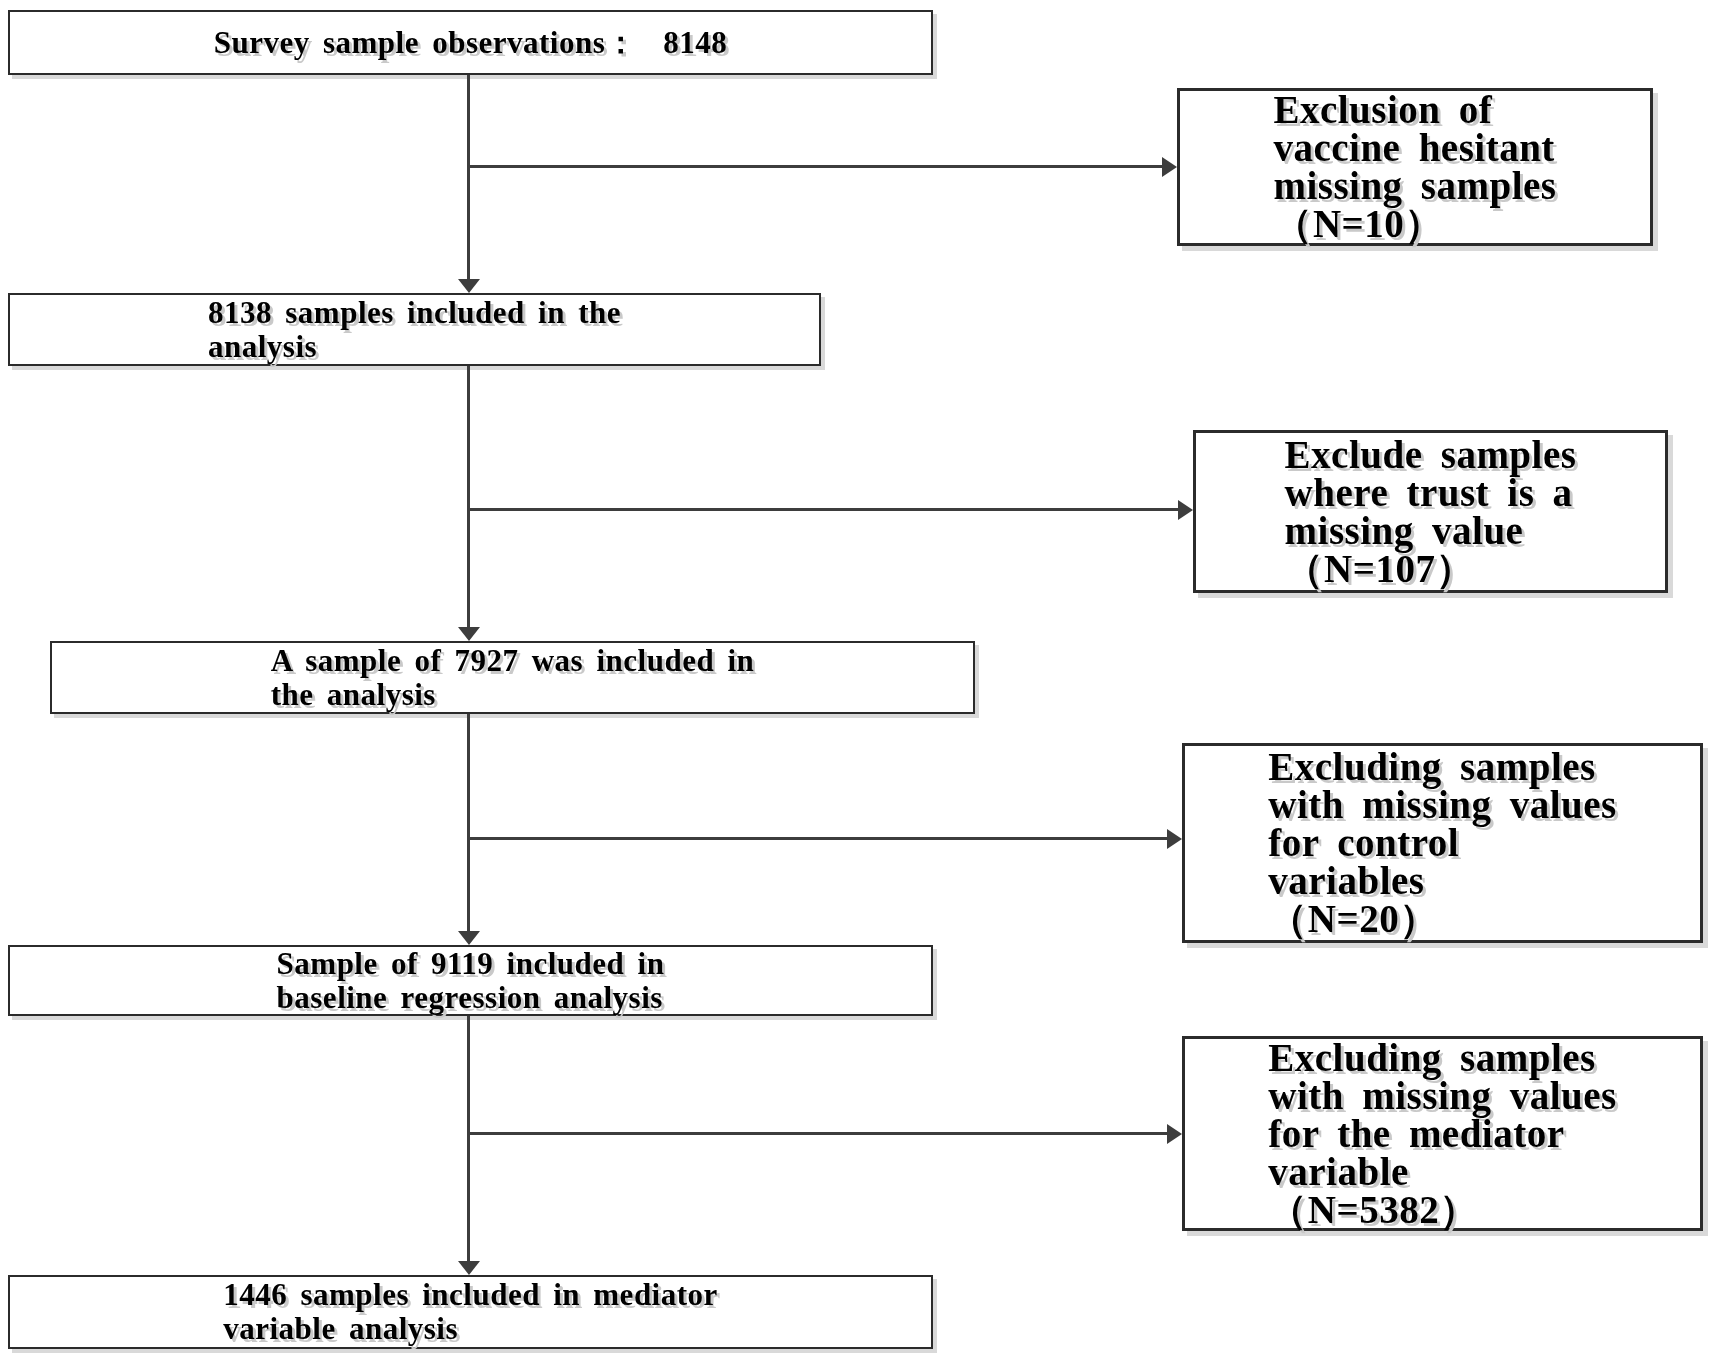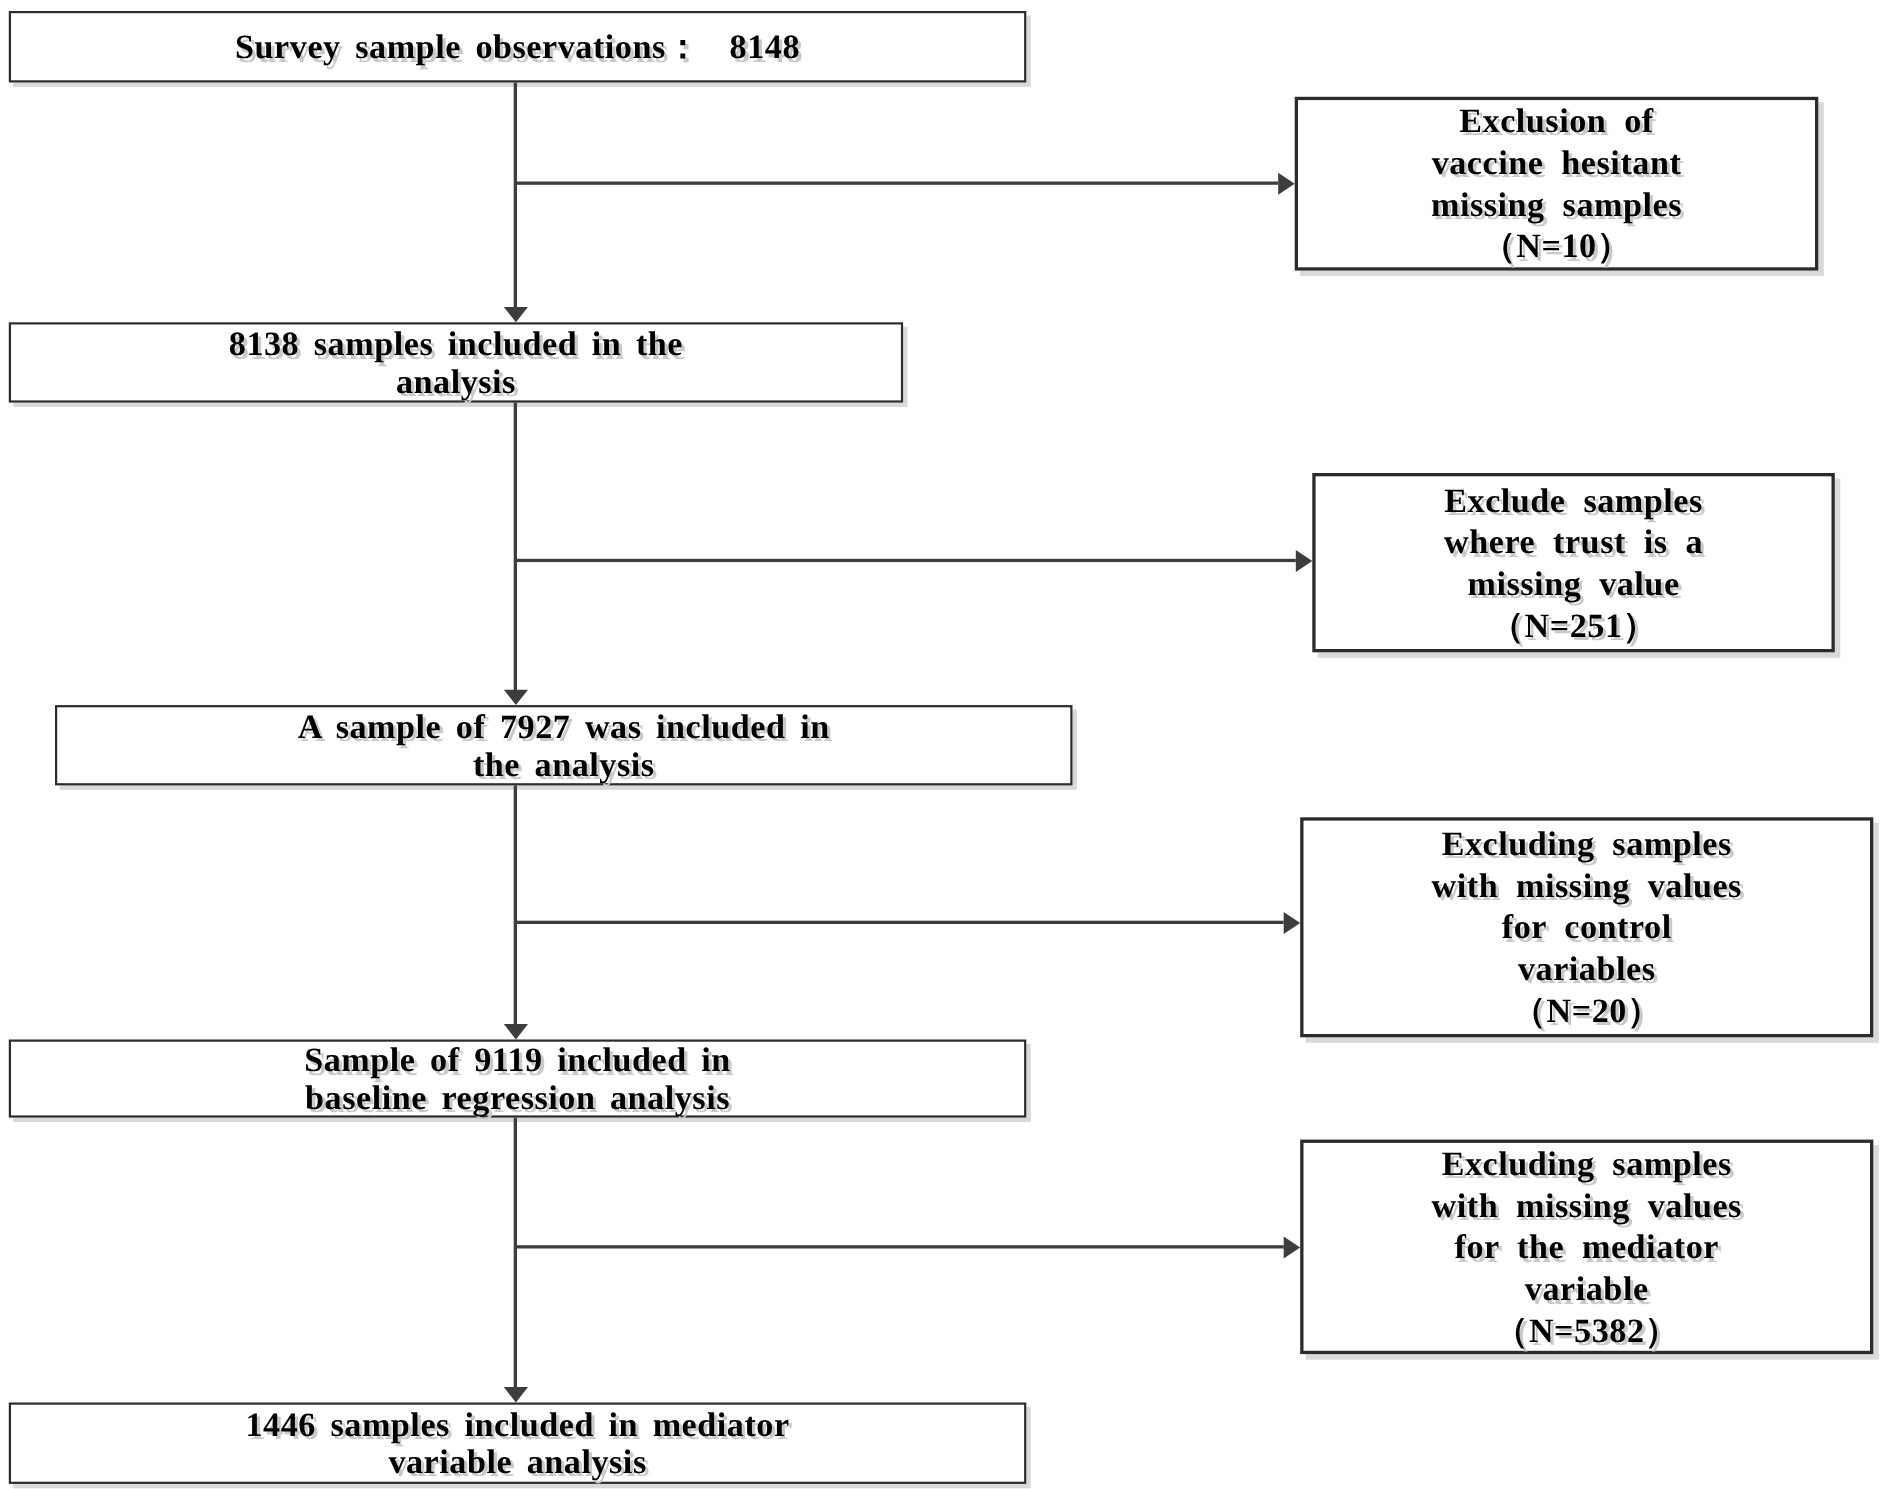--- a/index.html
+++ b/index.html
@@ -17,36 +17,36 @@
     color: #000000;
     overflow: hidden;
   }
   .box {
     position: absolute;
     box-sizing: border-box;
     background: #ffffff;
     display: flex;
     align-items: center;
     justify-content: center;
-    text-align: center;
+    text-align: left;
     white-space: pre-wrap;
     text-shadow: 3px 3px 0 #c9c9c9;
     letter-spacing: 0.5px;
   }
   .main-box {
     border: 2px solid #2b2b2b;
     box-shadow: 4px 4px 0 rgba(170,170,170,0.45);
     font-size: 31px;
     line-height: 34px;
     word-spacing: 5px;
   }
   .side-box {
     border: 3px solid #2b2b2b;
     box-shadow: 5px 5px 0 rgba(170,170,170,0.45);
-    font-size: 31px;
+    font-size: 39px;
     line-height: 38px;
     word-spacing: 8px;
   }
   .vline {
     position: absolute;
     width: 3px;
     background: #3d3d3d;
   }
   .hline {
     position: absolute;
@@ -88,21 +88,21 @@
 variable analysis</div>
 
   <div class="box side-box" style="left:1177px; top:88px;   width:476px; height:158px;">Exclusion of
 vaccine hesitant
 missing samples
 （N=10）</div>
 
   <div class="box side-box" style="left:1193px; top:430px;  width:475px; height:163px;">Exclude samples
 where trust is a
 missing value
-（N=251）</div>
+（N=107）</div>
 
   <div class="box side-box" style="left:1182px; top:743px;  width:521px; height:200px;">Excluding samples
 with missing values
 for control
 variables
 （N=20）</div>
 
   <div class="box side-box" style="left:1182px; top:1036px; width:521px; height:195px;">Excluding samples
 with missing values
 for the mediator

